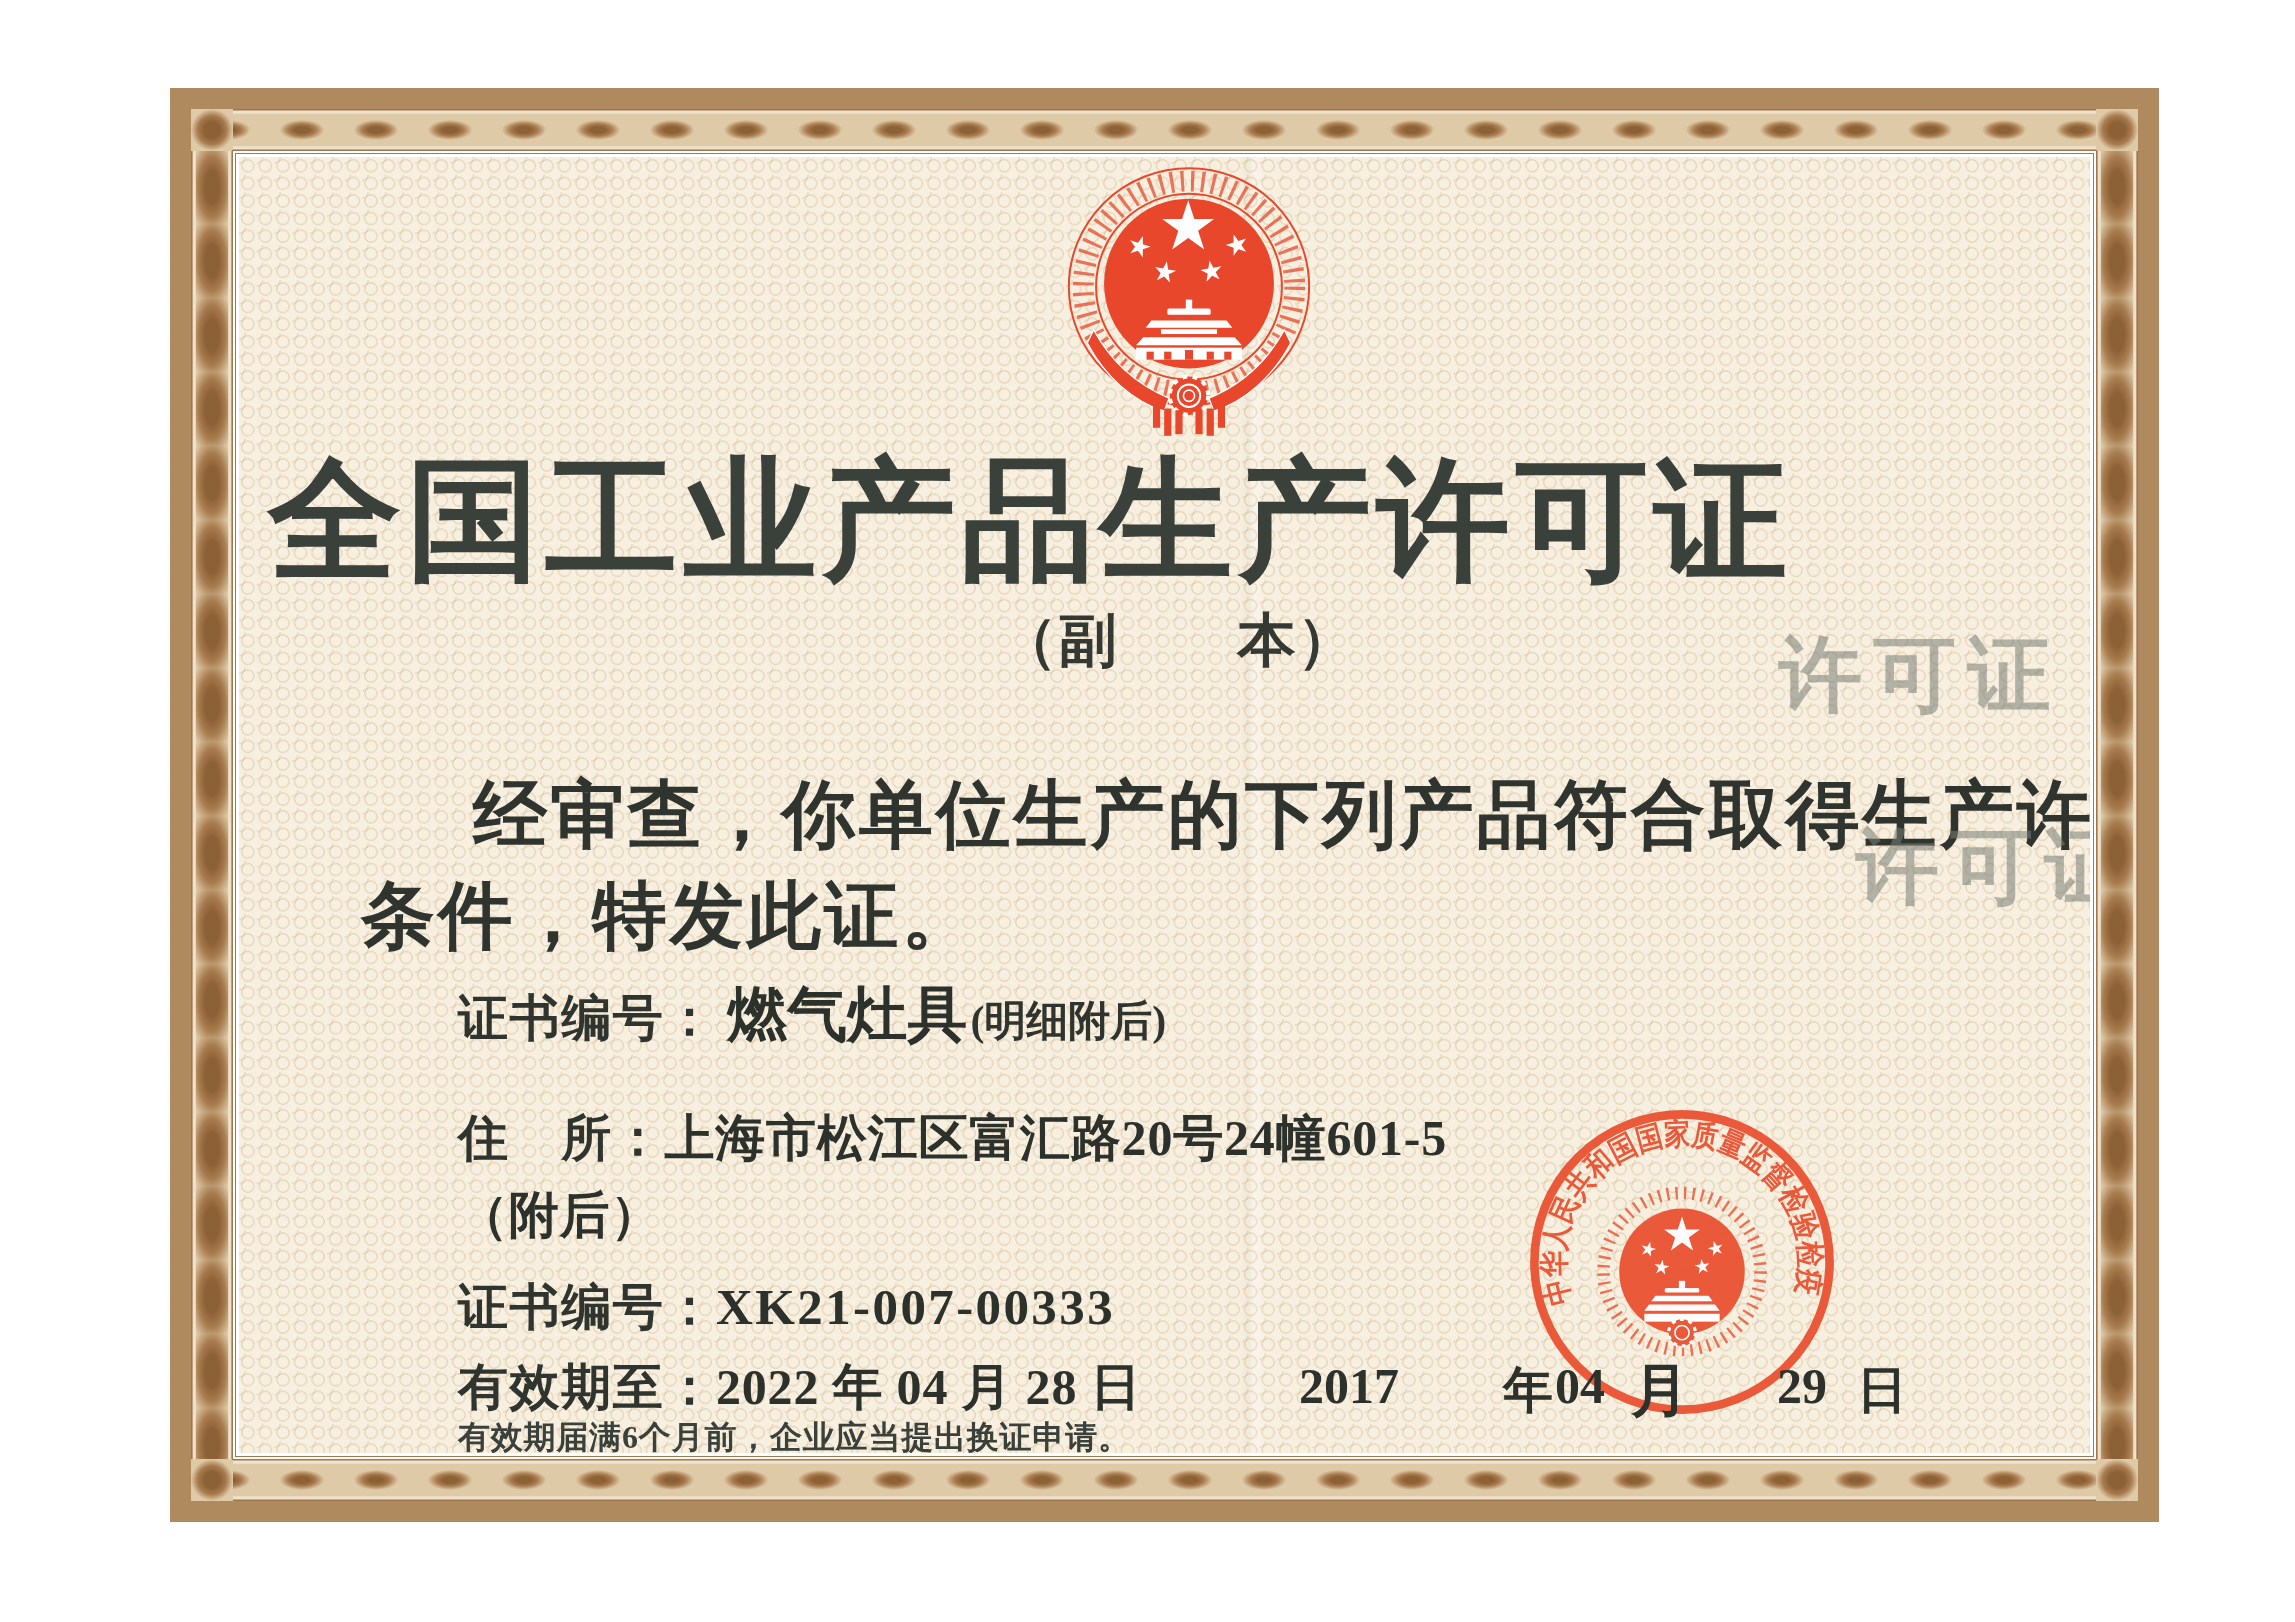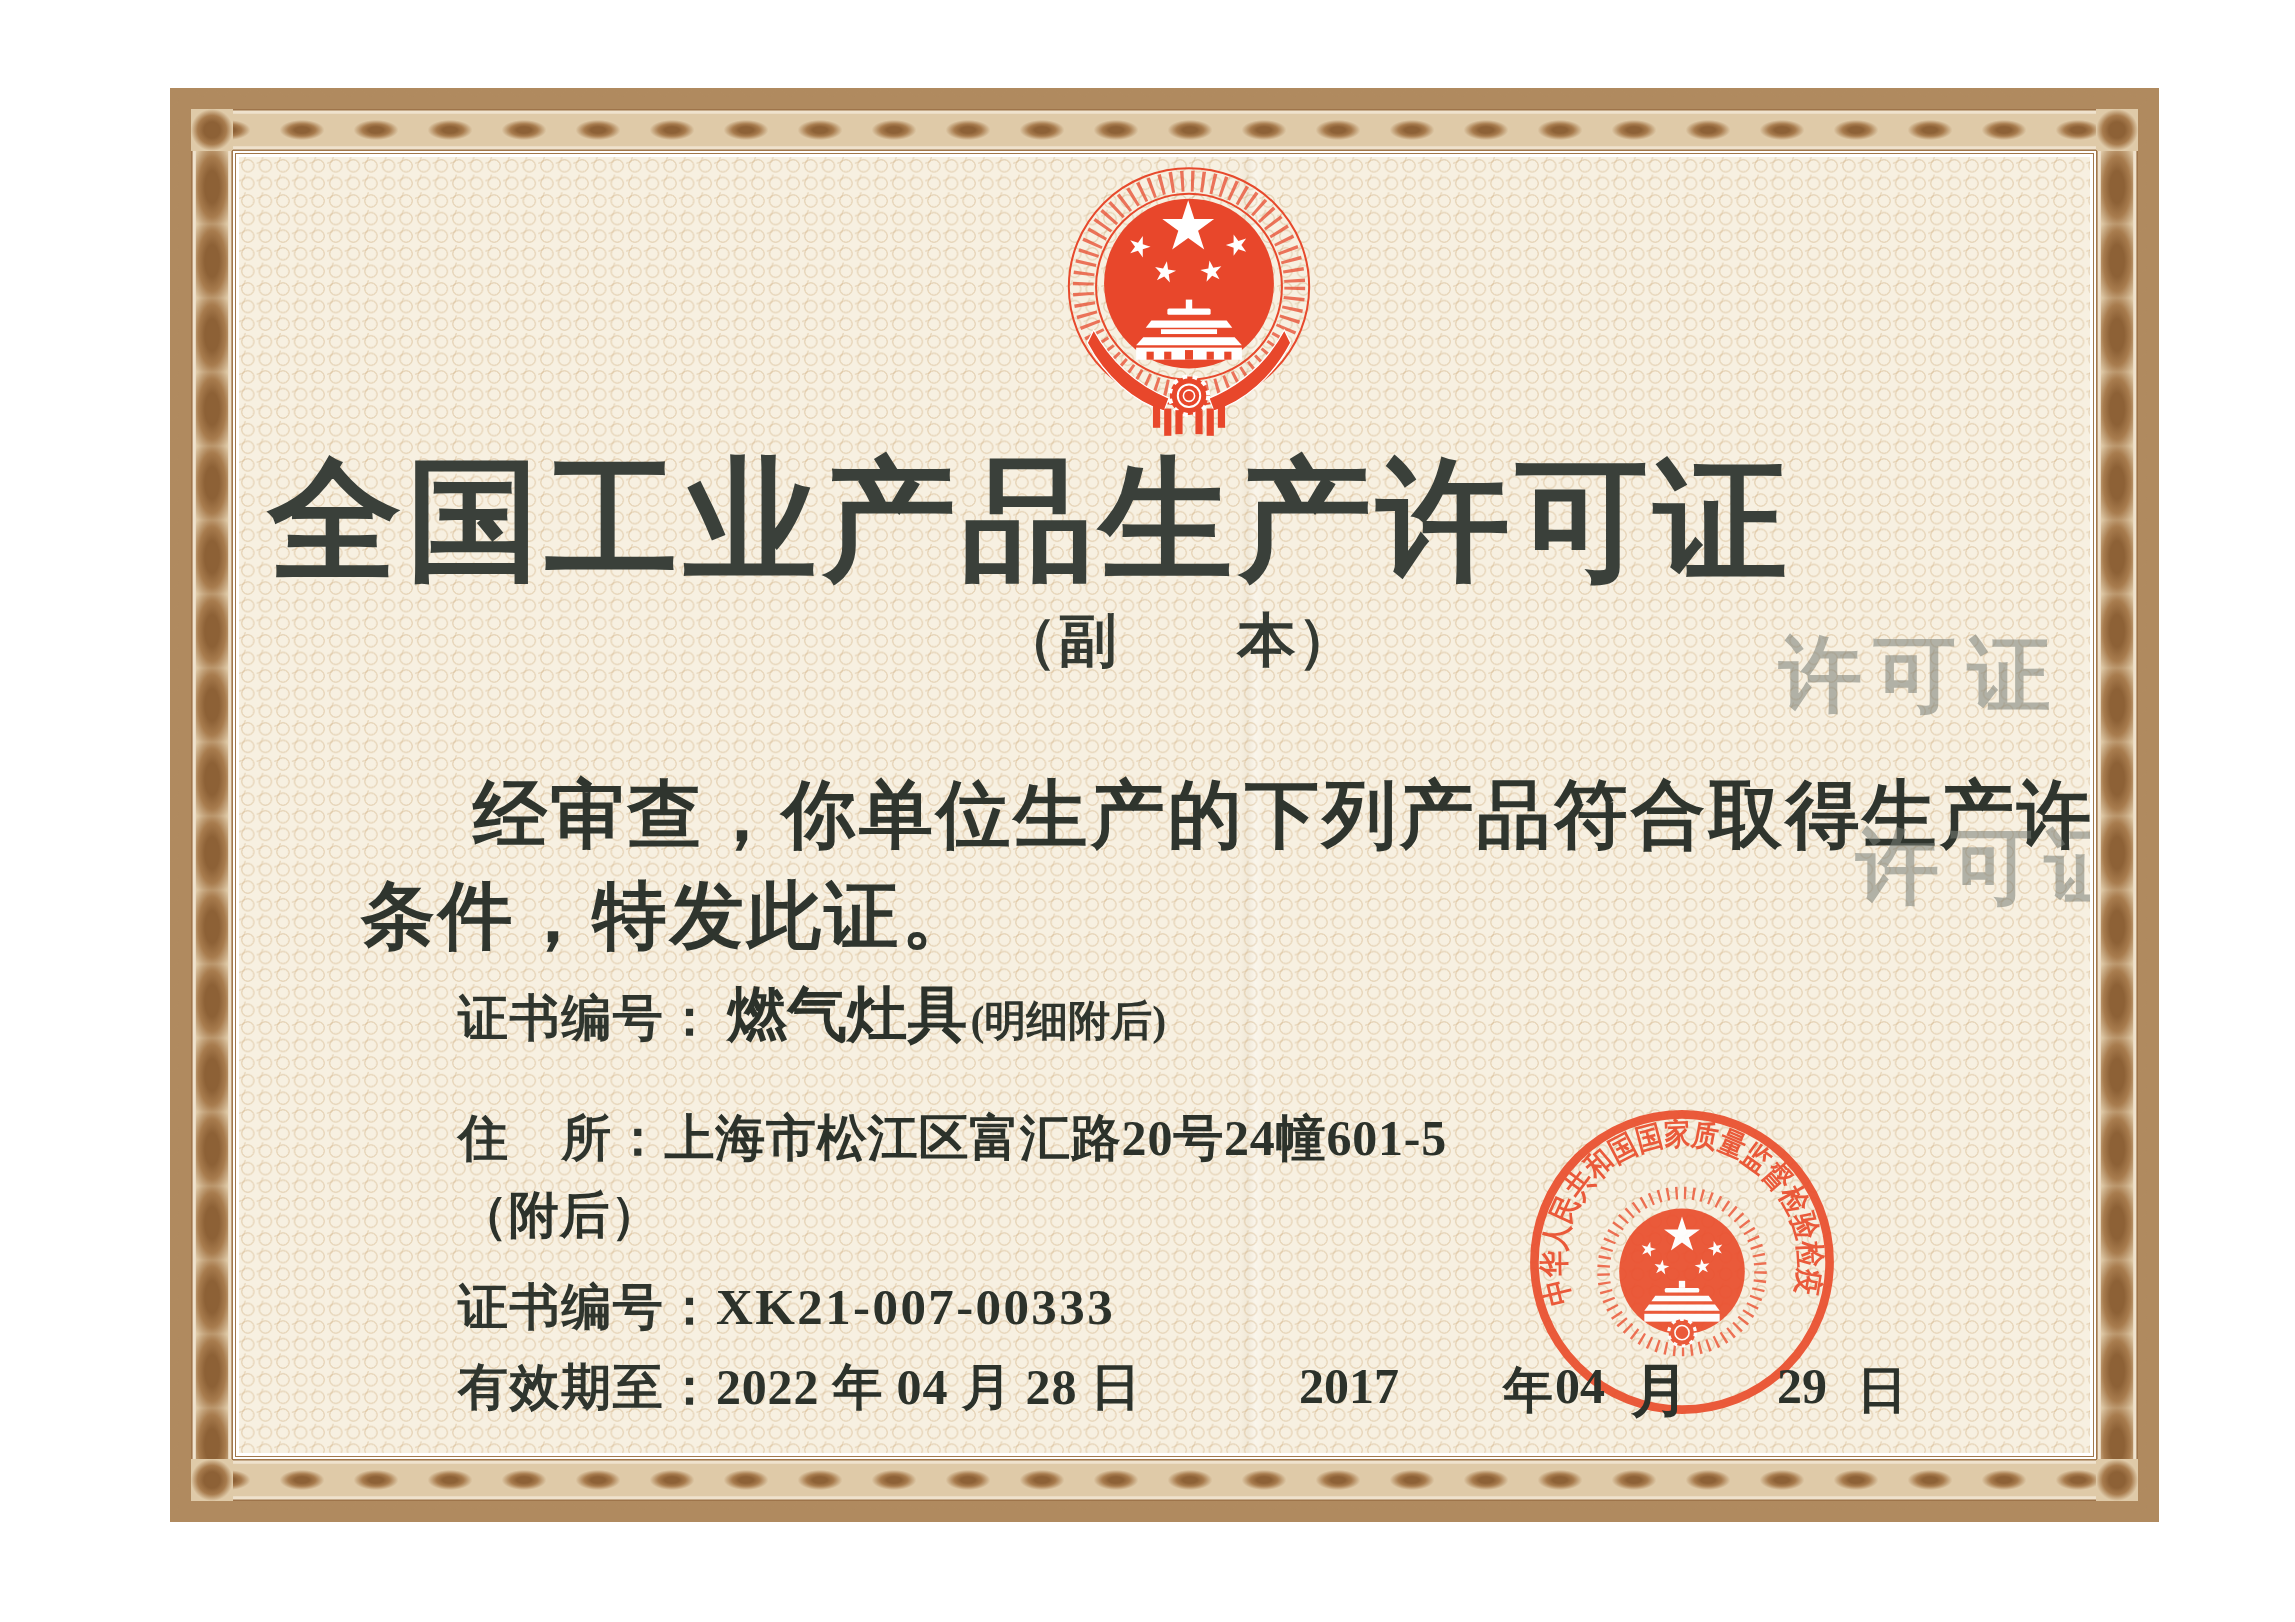--- a/index.html
+++ b/index.html
@@ -169,20 +169,21 @@
       <span class="val">（附后）</span>
     </div>
     <div class="row certno">
       <span class="lab">证书编号：</span>
       <span class="val certno-value">XK21-007-00333</span>
     </div>
     <div class="row valid">
       <span class="lab">有效期至：</span>
       <span class="val">2022 年 04 月 28 日</span>
     </div>
+    <div class="note">有效期届满6个月前，企业应当提出换证申请。</div>
 
     <div class="issue-date">
       <span class="id-year">2017</span>
       <span class="id-yu">年</span>
       <span class="id-month">04</span>
       <span class="id-mu">月</span>
       <span class="id-day">29</span>
       <span class="id-du">日</span>
     </div>
 

